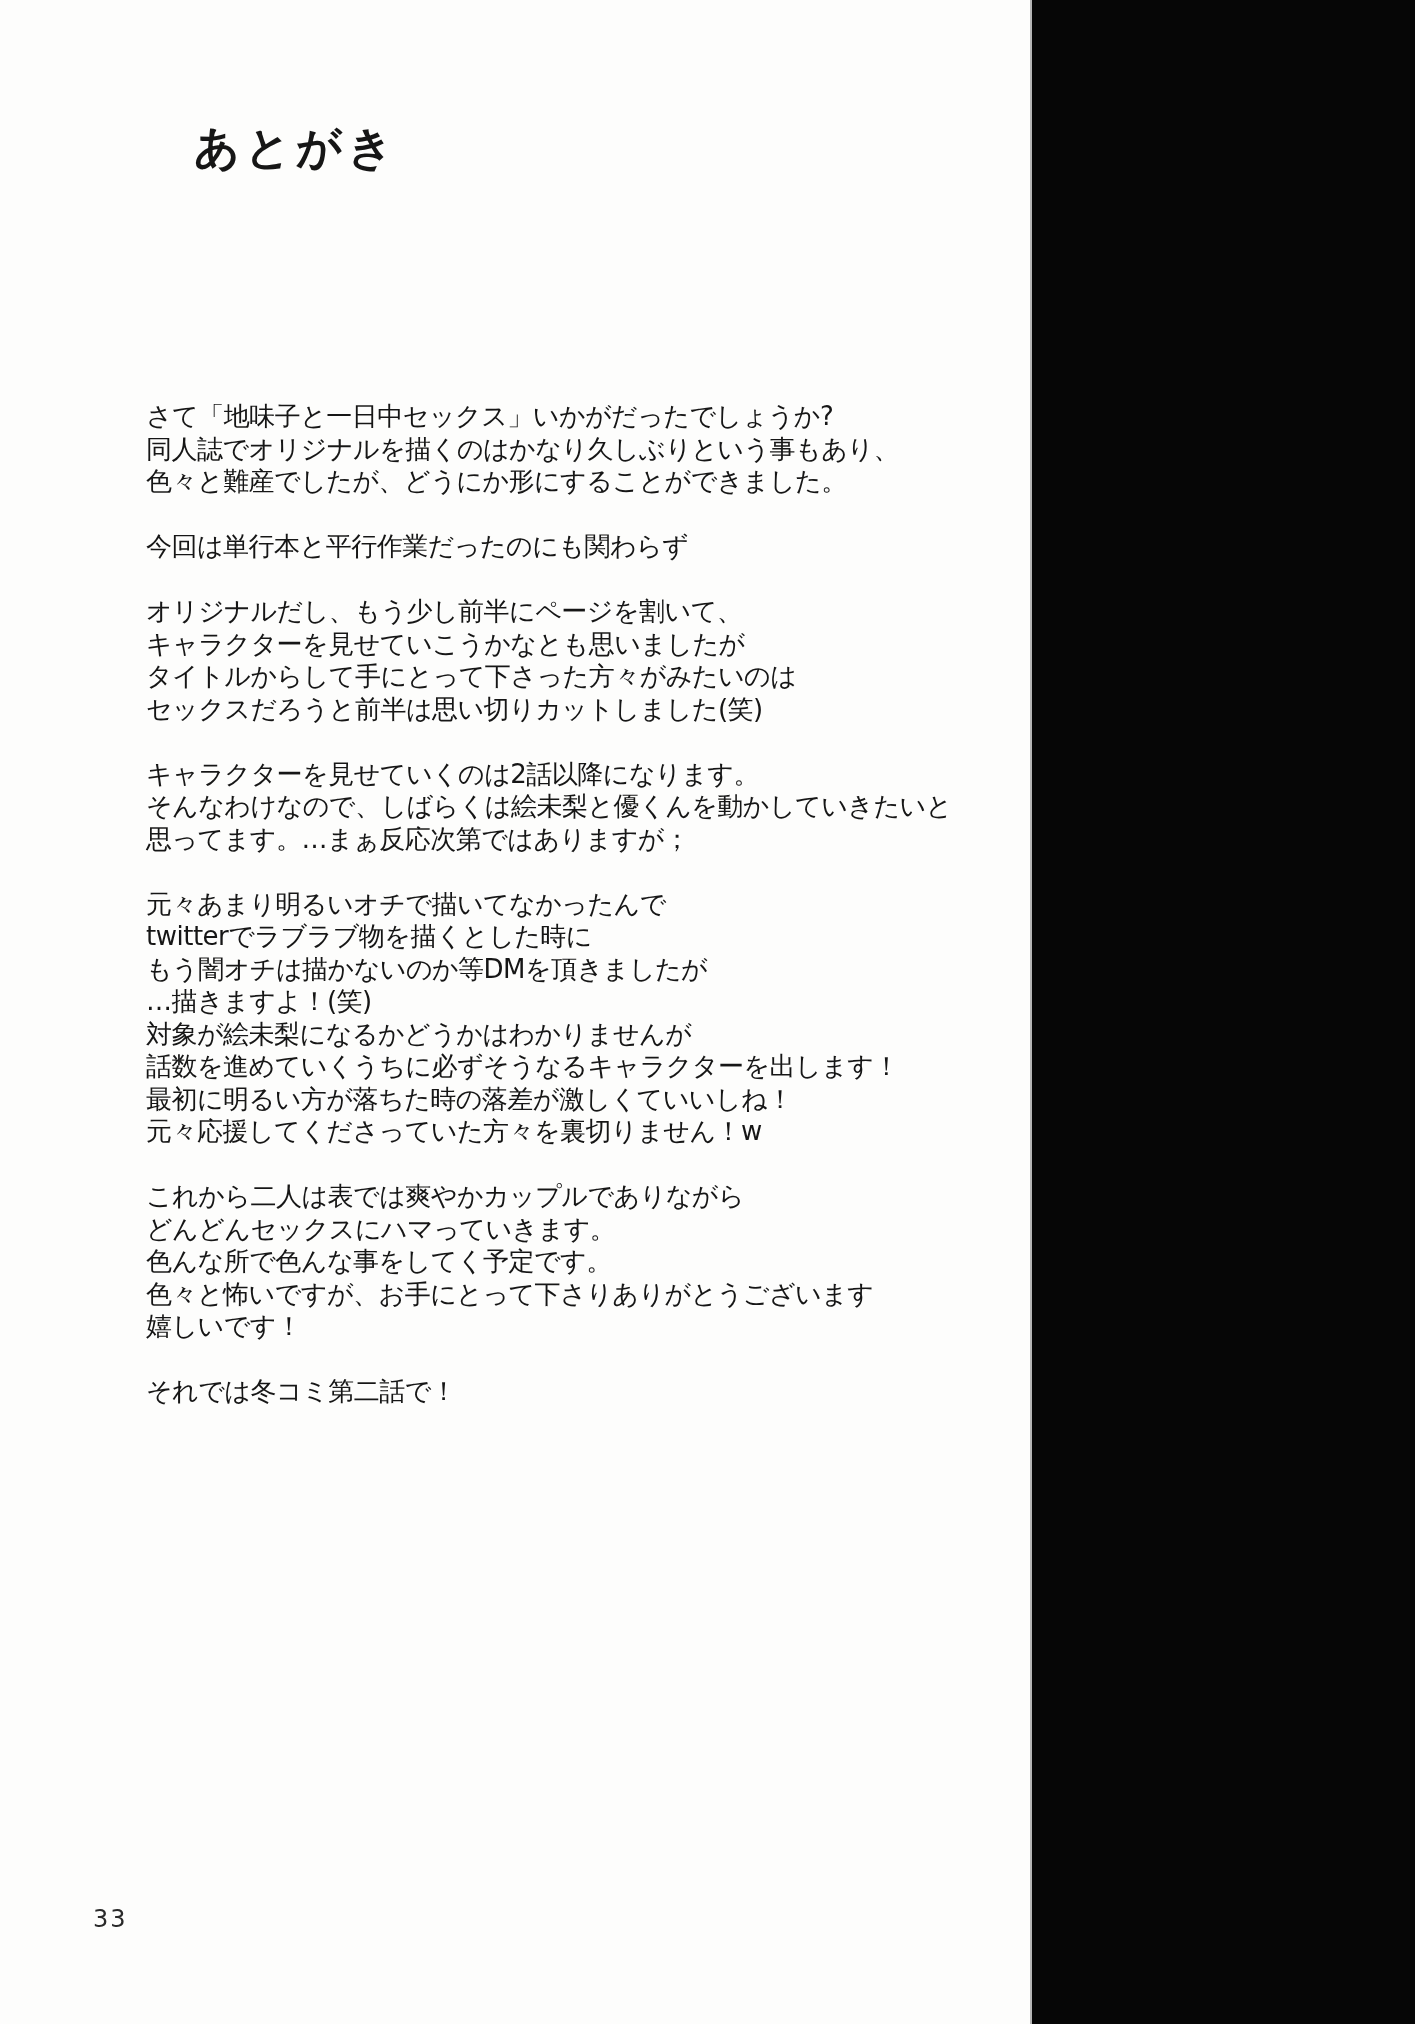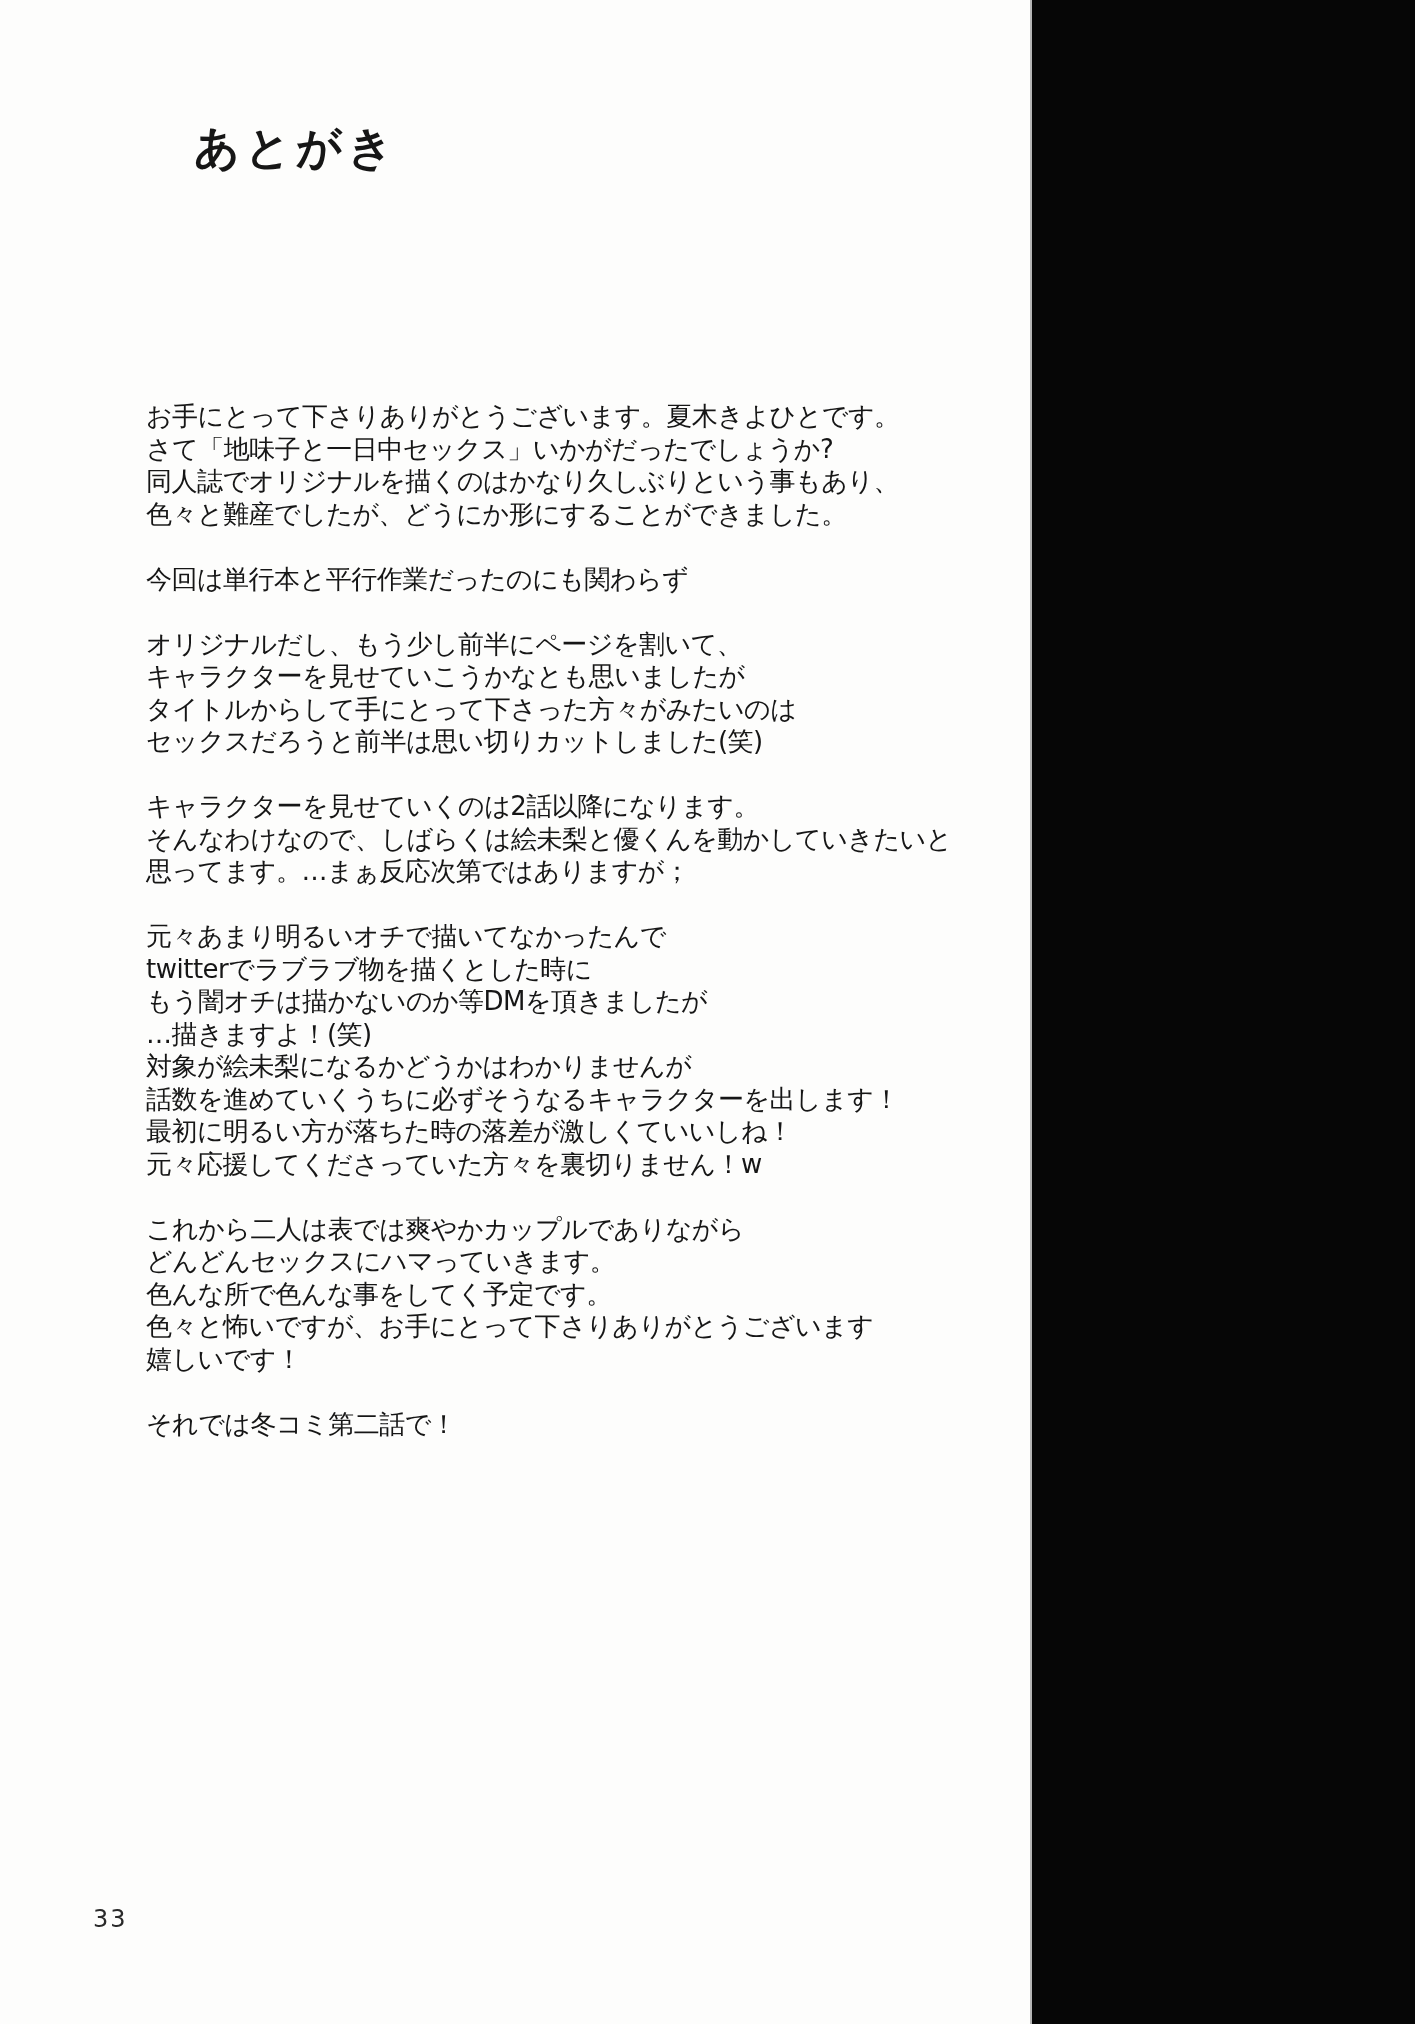--- a/index.html
+++ b/index.html
@@ -61,21 +61,20 @@
   }
 </style>
 </head>
 <body>
 
 <div class="page">
   <div class="black-bar"></div>
   <h1 class="page-title">あとがき</h1>
   <div class="afterword-body">
       <div class="para">
-        <div class="line">お手にとって下さりありがとうございます。夏木きよひとです。</div>
         <div class="line">さて「地味子と一日中セックス」いかがだったでしょうか?</div>
         <div class="line">同人誌でオリジナルを描くのはかなり久しぶりという事もあり、</div>
         <div class="line">色々と難産でしたが、どうにか形にすることができました。</div>
       </div>
       <div class="para">
         <div class="line">今回は単行本と平行作業だったのにも関わらず</div>
       </div>
       <div class="para">
         <div class="line">オリジナルだし、もう少し前半にページを割いて、</div>
         <div class="line">キャラクターを見せていこうかなとも思いましたが</div>

